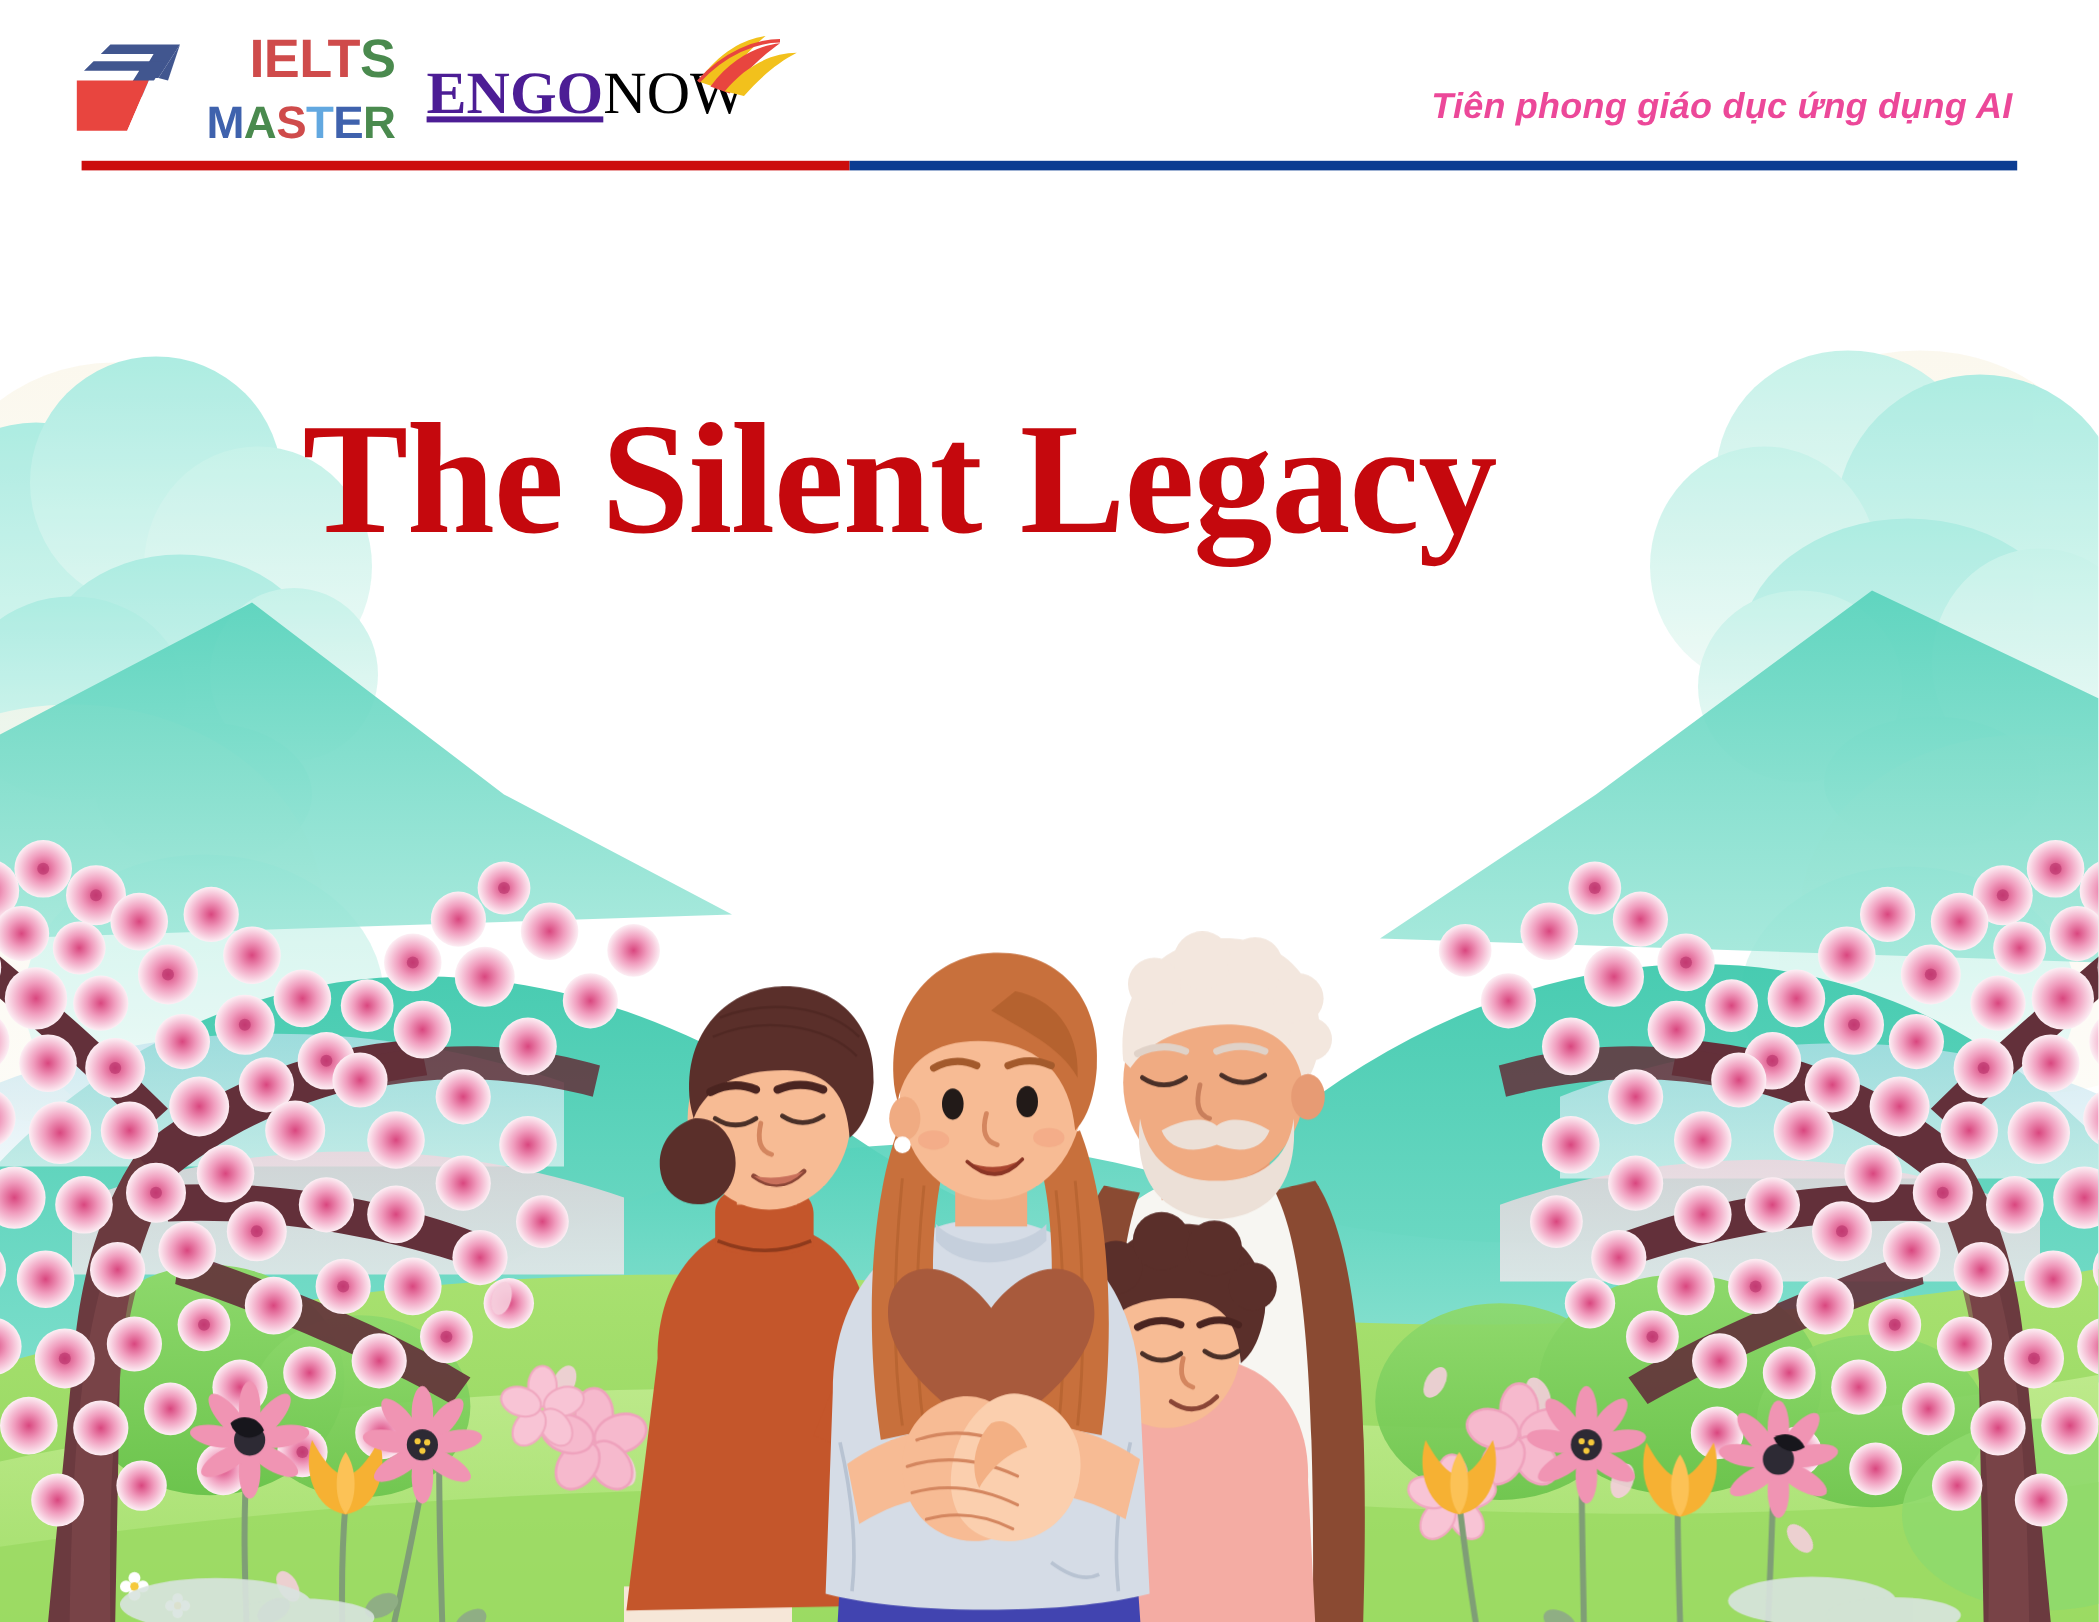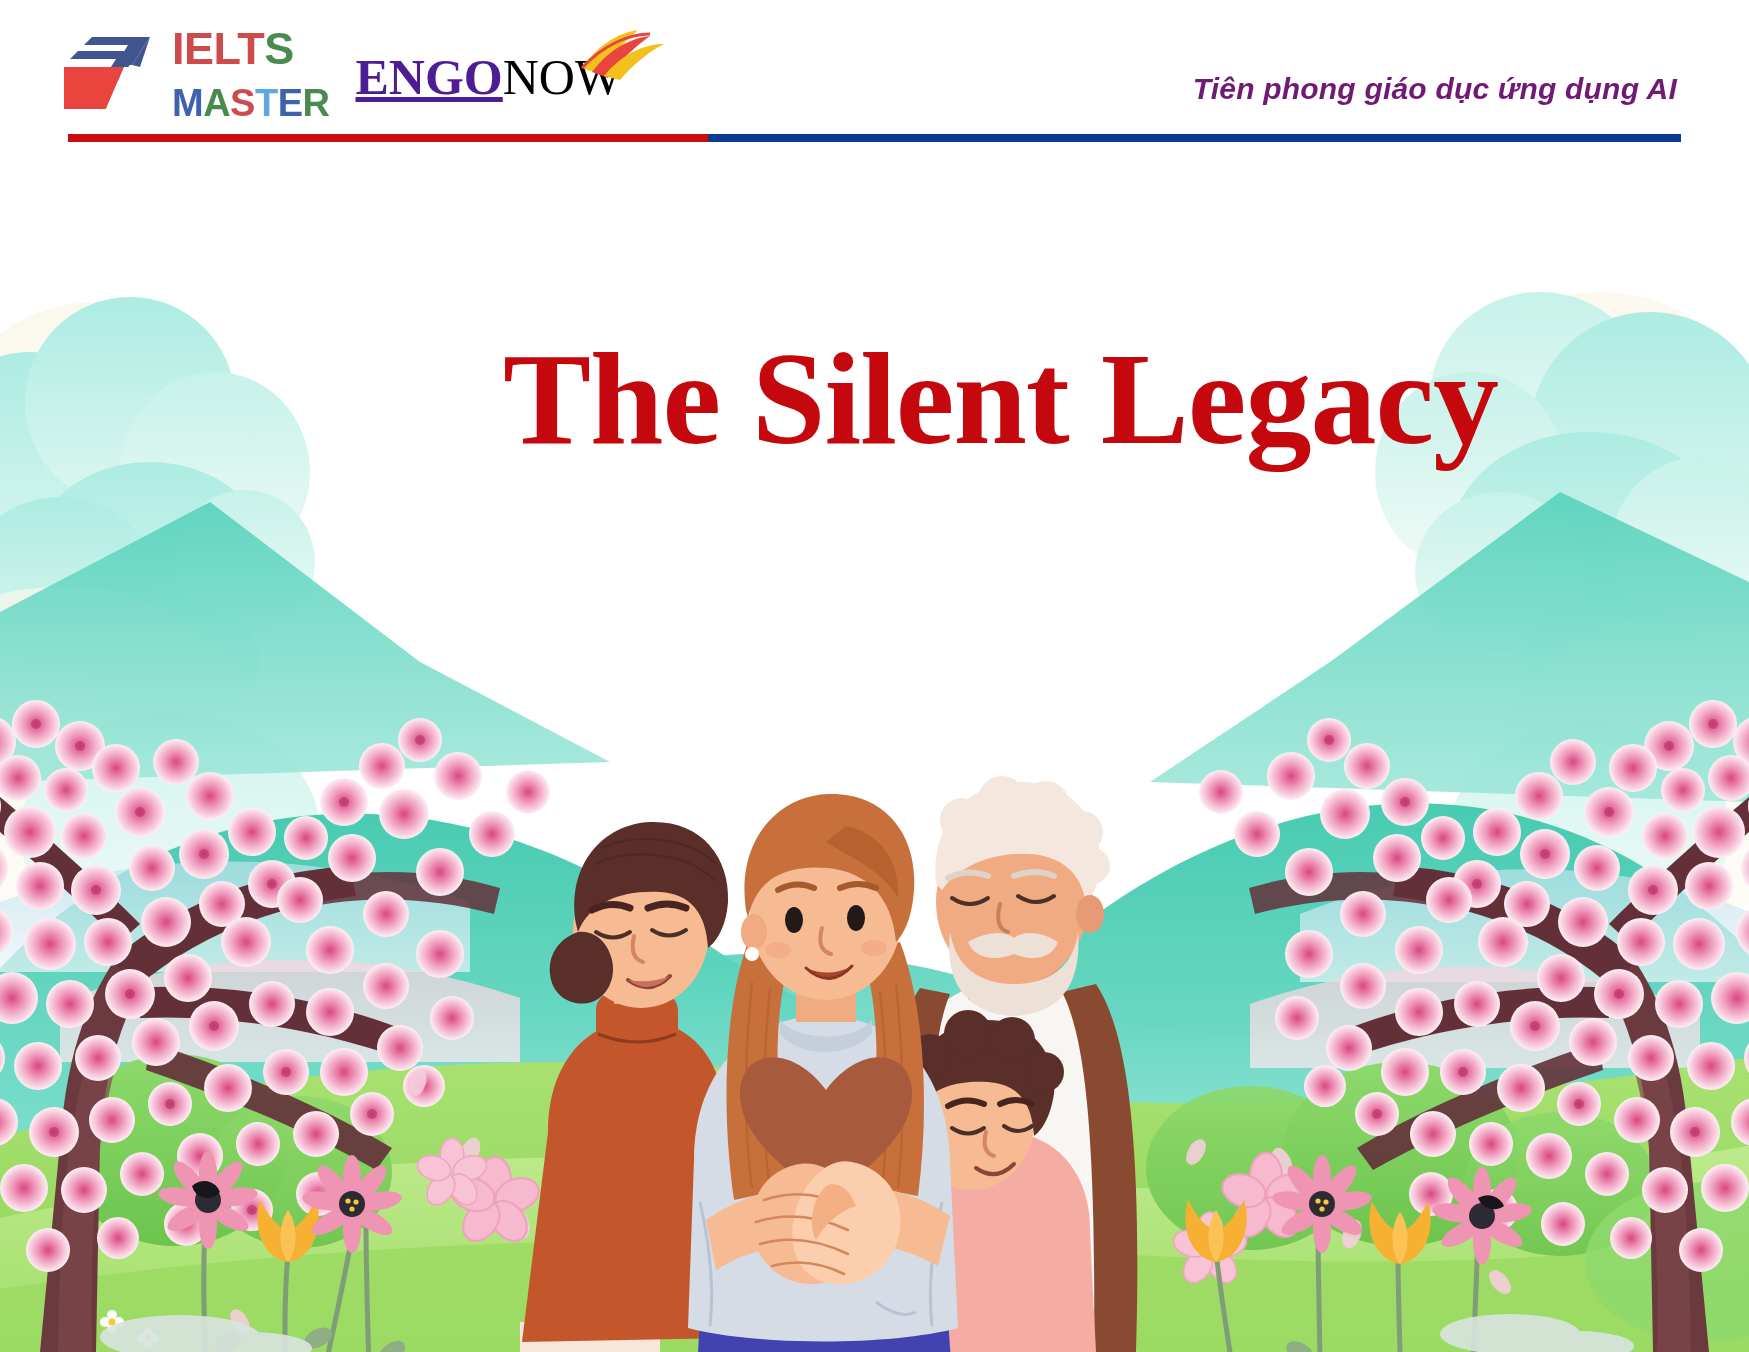--- a/index.html
+++ b/index.html
@@ -27,20 +27,21 @@
     display:flex; align-items:center; gap:18px;
   }
   
   .im-mark { position:relative; width:92px; height:78px; }
   .im-mark svg { display:block; }
   .im-words { display:flex; flex-direction:column; line-height:1; }
   .im-ielts {
     font-family:"Liberation Sans", sans-serif;
     font-weight:bold; font-size:45px; letter-spacing:-0.5px;
     color:#cf4b4b;
+    text-align:right;
   }
   .im-ielts .g { color:#4a8a4e; }
   .im-master {
     font-family:"Liberation Sans", sans-serif;
     font-weight:bold; font-size:38px; letter-spacing:-0.5px;
     margin-top:13px;
   }
   .im-master .b { color:#3f62ad; }
   .im-master .r { color:#cf4b4b; }
   .im-master .lb { color:#62a8e0; }
@@ -55,37 +56,37 @@
   .en-bold { font-weight:bold; color:#4c1d95;text-decoration:underline; }
   .en-thin { font-weight:normal; color:#000000; }
   .en-book {
     position:absolute; right:-46px; top:-18px; width:90px; height:52px;
   }
 
   #tagline {
     position:absolute; right:72px; top:72px;
     font-family:"Liberation Sans", sans-serif;
     font-style:italic; font-weight:bold;
-    font-size:30px; color:#701a75;
+    font-size:30px; color:#ec4899;
     letter-spacing:0.2px;
     white-space:nowrap;
   }
 
   #divider { position:absolute; left:68px; top:134px; width:1613px; height:8px; }
   #divider .seg-red  { position:absolute; left:0;    top:0; width:640px; height:8px; background:#cc0d0d; }
   #divider .seg-blue { position:absolute; left:640px;top:0; width:973px; height:8px; background:#0b3c91; }
 
   
   #scene { position:absolute; left:0; top:142px; width:1749px; height:1210px; overflow:hidden; background:#ffffff; }
   #scene svg { position:absolute; left:0; top:0; width:1749px; height:1210px; }
 
   
   #title {
     position:absolute; left:0; top:330px; width:1749px;
-    text-align:center; padding-left:252px;
+    text-align:left; padding-left:252px;
     z-index:40; pointer-events:none;
   }
   #title .t {
     font-family:"Liberation Serif", serif;
     font-weight:bold;
     font-size:132px;
     line-height:1.05;
     color:#c5080d;
     letter-spacing:-1px;
     display:inline-block;

